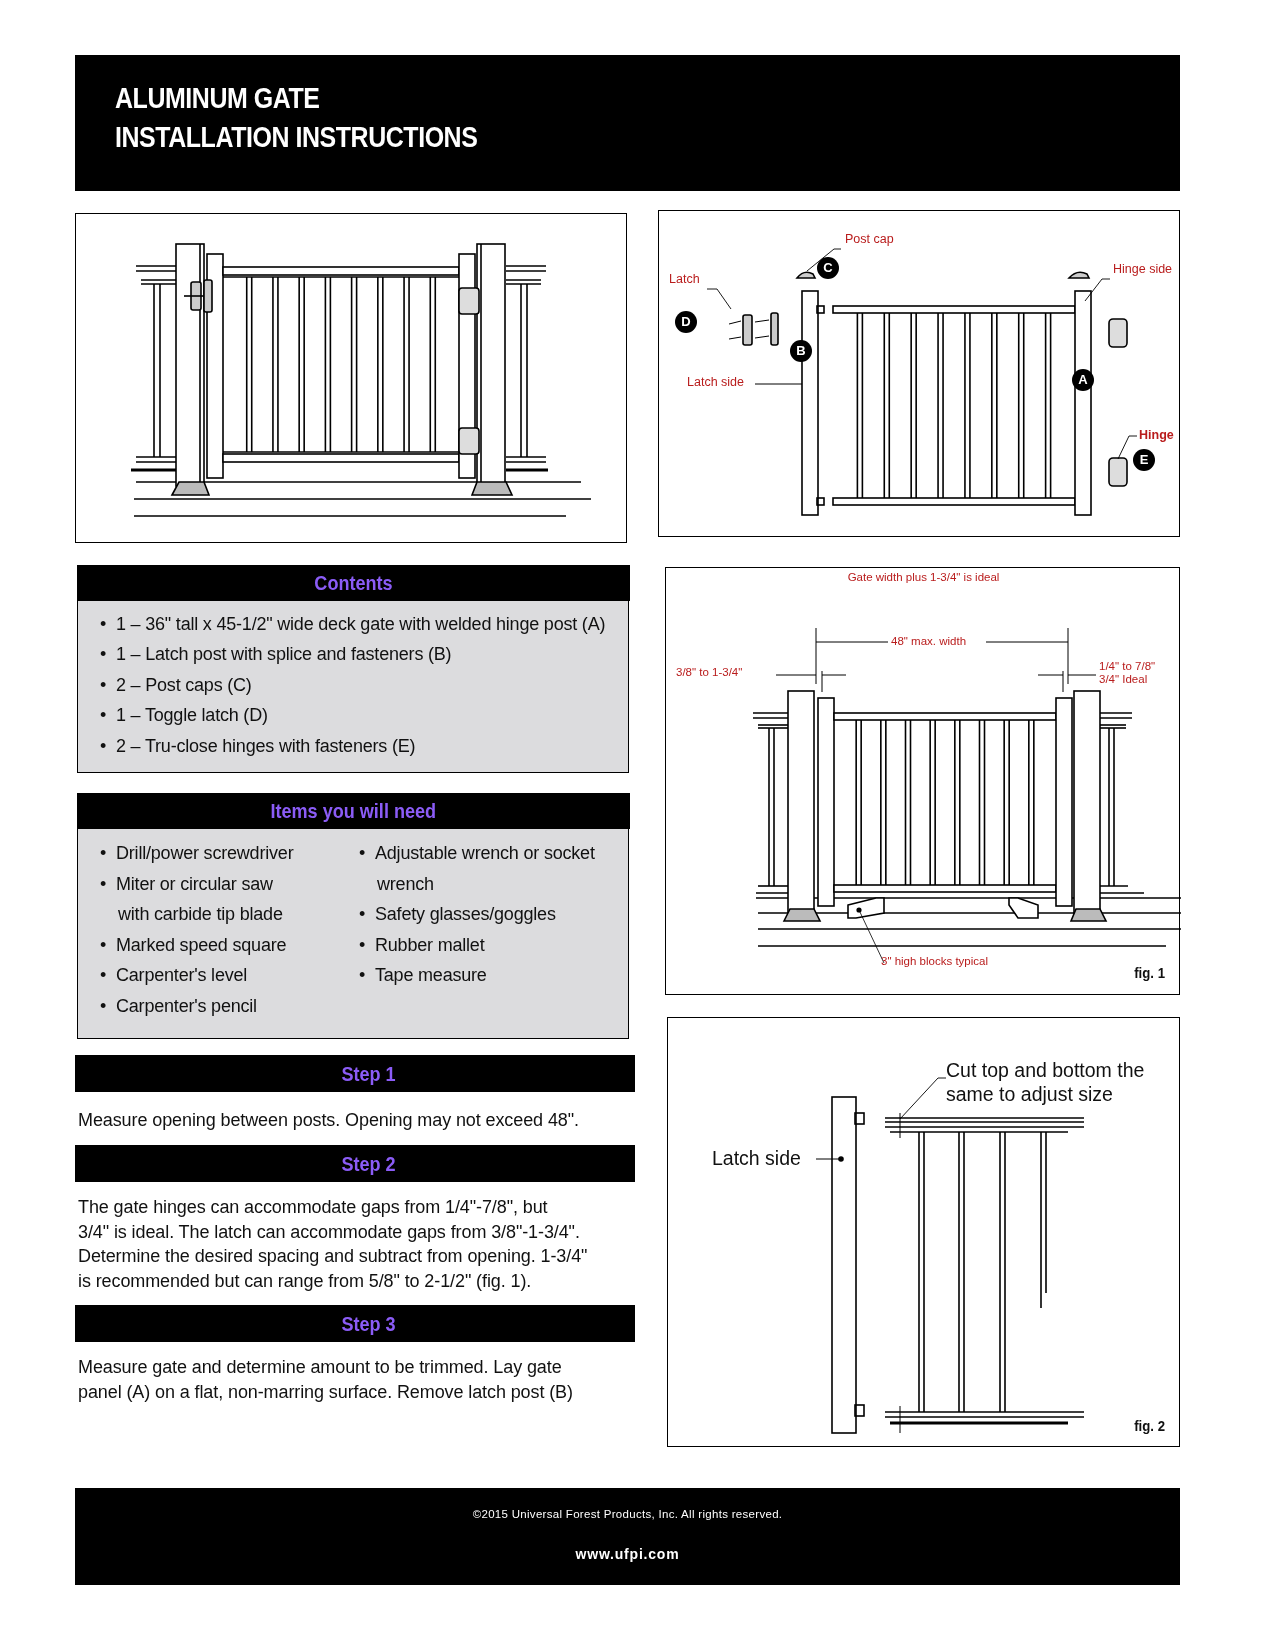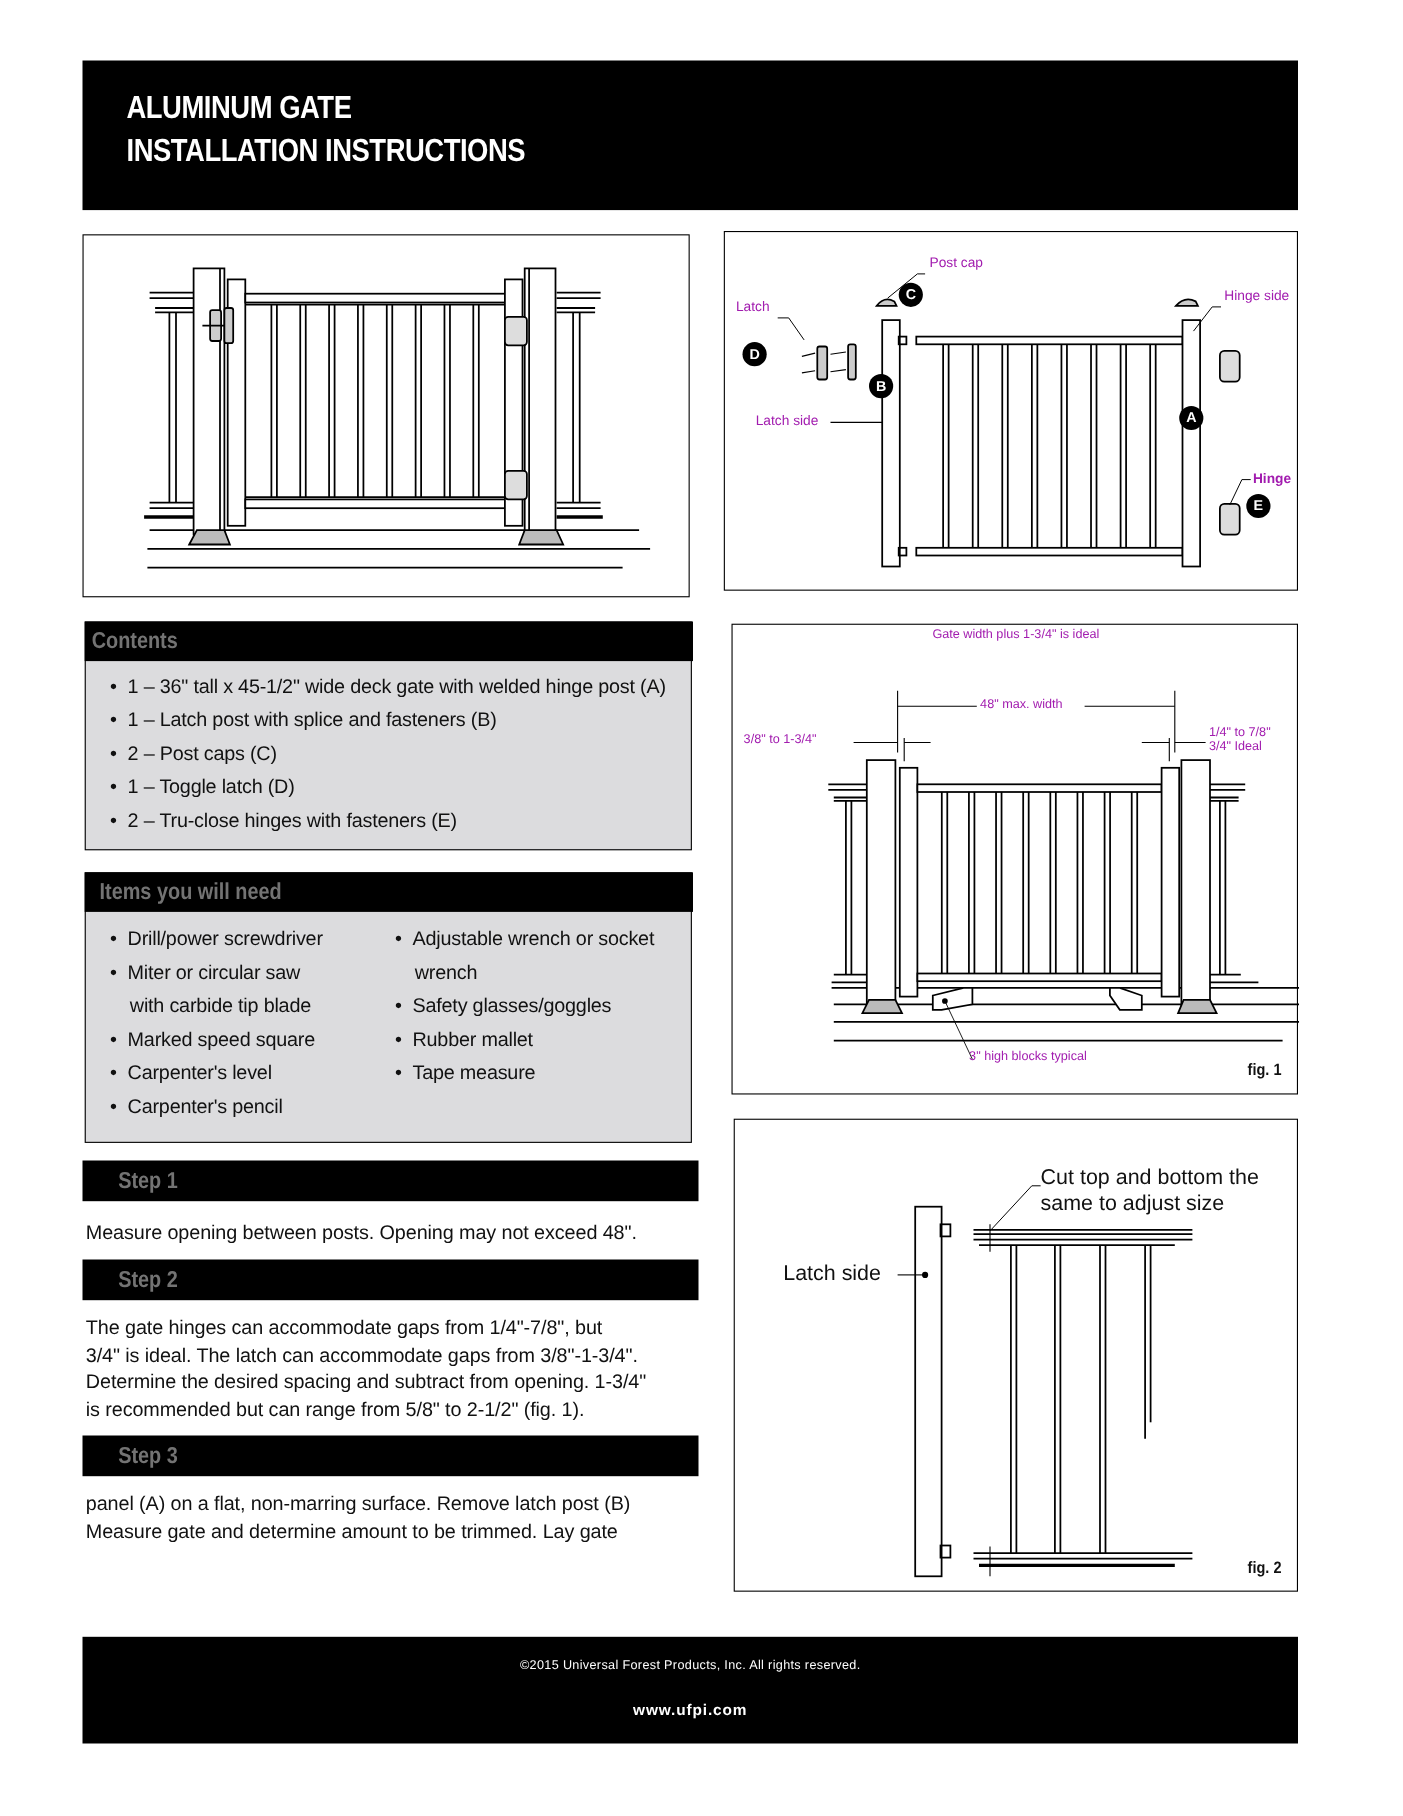--- a/index.html
+++ b/index.html
@@ -4,35 +4,35 @@
 <style>
   html, body { margin: 0; padding: 0; background: #ffffff; }
   body { width: 1275px; height: 1651px; position: relative; font-family: "Liberation Sans", sans-serif; color: #111; overflow: hidden; }
   .abs { position: absolute; margin-left: 20px; }
   .banner { left: 55px; top: 55px; width: 1105px; height: 136px; background: #000; }
   .banner .t { position: absolute; left: 40px; font-family: "Liberation Sans", sans-serif; font-weight: bold; color: #fff; font-size: 29px; letter-spacing: -0.5px; transform: scaleX(0.86); transform-origin: left top; }
   .banner .t1 { top: 27px; }
   .banner .t2 { top: 66px; }
   .figbox { border: 1.5px solid #000; background: #fff; box-sizing: border-box; }
   .figbox svg { position: absolute; left: 0; top: 0; }
-  .panel-head { background: #000; color: #737373; font-weight: bold; font-size: 21px; box-sizing: border-box; }
+  .panel-head { background: #000; color: #8b5cf6; font-weight: bold; text-align: center; font-size: 21px; box-sizing: border-box; }
   .panel-head span { display: inline-block; transform: scaleX(0.86); }
   .graybox { background: #dcdcde; border: 1.5px solid #000; box-sizing: border-box; }
   ul.items { list-style: none; margin: 0; padding: 0; }
   ul.items li { font-size: 18px; line-height: 30.6px; position: relative; padding-left: 18px; color: #111; letter-spacing: -0.2px; }
   ul.items li::before { content: "\2022"; position: absolute; left: 2px; top: 0; }
   ul.items li.cont { padding-left: 20px; }
   ul.items li.cont::before { content: ""; }
   .step-head { left: 55px; width: 560px; height: 37px; line-height: 37px; padding-left: 28px; }
   .step-text { left: 58px; width: 560px; font-size: 18px; line-height: 24.5px; letter-spacing: -0.1px; color: #111; }
   .footer { left: 55px; top: 1488px; width: 1105px; height: 97px; background: #000; color: #fff; text-align: center; }
   .footer .l1 { position: absolute; top: 20px; left: 0; width: 100%; font-size: 11.5px; letter-spacing: 0.3px; }
   .footer .l2 { position: absolute; top: 36px; left: 0; width: 100%; font-size: 11.5px; letter-spacing: 0.3px; }
   .footer .l3 { position: absolute; top: 58px; left: 0; width: 100%; font-size: 14px; font-weight: bold; letter-spacing: 0.8px; }
-  .lbl { position: absolute; font-size: 12.5px; color: #a21caf; white-space: nowrap; }
+  .lbl { position: absolute; font-size: 12.5px; color: #b91c1c; white-space: nowrap; }
   .lbl-lg { position: absolute; font-size: 19.5px; color: #111; white-space: nowrap; line-height: 24px; }
   .badge { position: absolute; width: 22px; height: 22px; border-radius: 50%; background: #000; color: #fff; font-weight: bold; font-size: 13px; line-height: 22px; text-align: center; }
   .figlabel { position: absolute; font-weight: bold; font-size: 15px; transform: scaleX(0.88); transform-origin: right top; }
 </style>
 </head>
 <body>
 
 <div class="abs banner">
   <div class="t t1">ALUMINUM GATE</div>
   <div class="t t2">INSTALLATION INSTRUCTIONS</div>
@@ -296,22 +296,22 @@
 <div class="abs panel-head step-head" style="top:1145px;"><span>Step 2</span></div>
 <div class="abs step-text" style="top:1195px;">
   <div>The gate hinges can accommodate gaps from 1/4"-7/8", but</div>
   <div>3/4" is ideal. The latch can accommodate gaps from 3/8"-1-3/4".</div>
   <div>Determine the desired spacing and subtract from opening. 1-3/4"</div>
   <div>is recommended but can range from 5/8" to 2-1/2" (fig. 1).</div>
 </div>
 
 <div class="abs panel-head step-head" style="top:1305px;"><span>Step 3</span></div>
 <div class="abs step-text" style="top:1355px;">
+  <div>Measure gate and determine amount to be trimmed. Lay gate</div>
   <div>panel (A) on a flat, non-marring surface. Remove latch post (B)</div>
-  <div>Measure gate and determine amount to be trimmed. Lay gate</div>
 </div>
 
 <div class="abs figbox" style="left:647px; top:1017px; width:513px; height:430px;">
   <svg width="513" height="430" viewBox="0 0 513 430">
     <g stroke="#000" fill="none" stroke-width="1.6">
 
       <rect x="164" y="79" width="24" height="336" fill="#fff"></rect>
       <rect x="187" y="95" width="9" height="11"></rect>
       <rect x="187" y="387" width="9" height="11"></rect>
 

